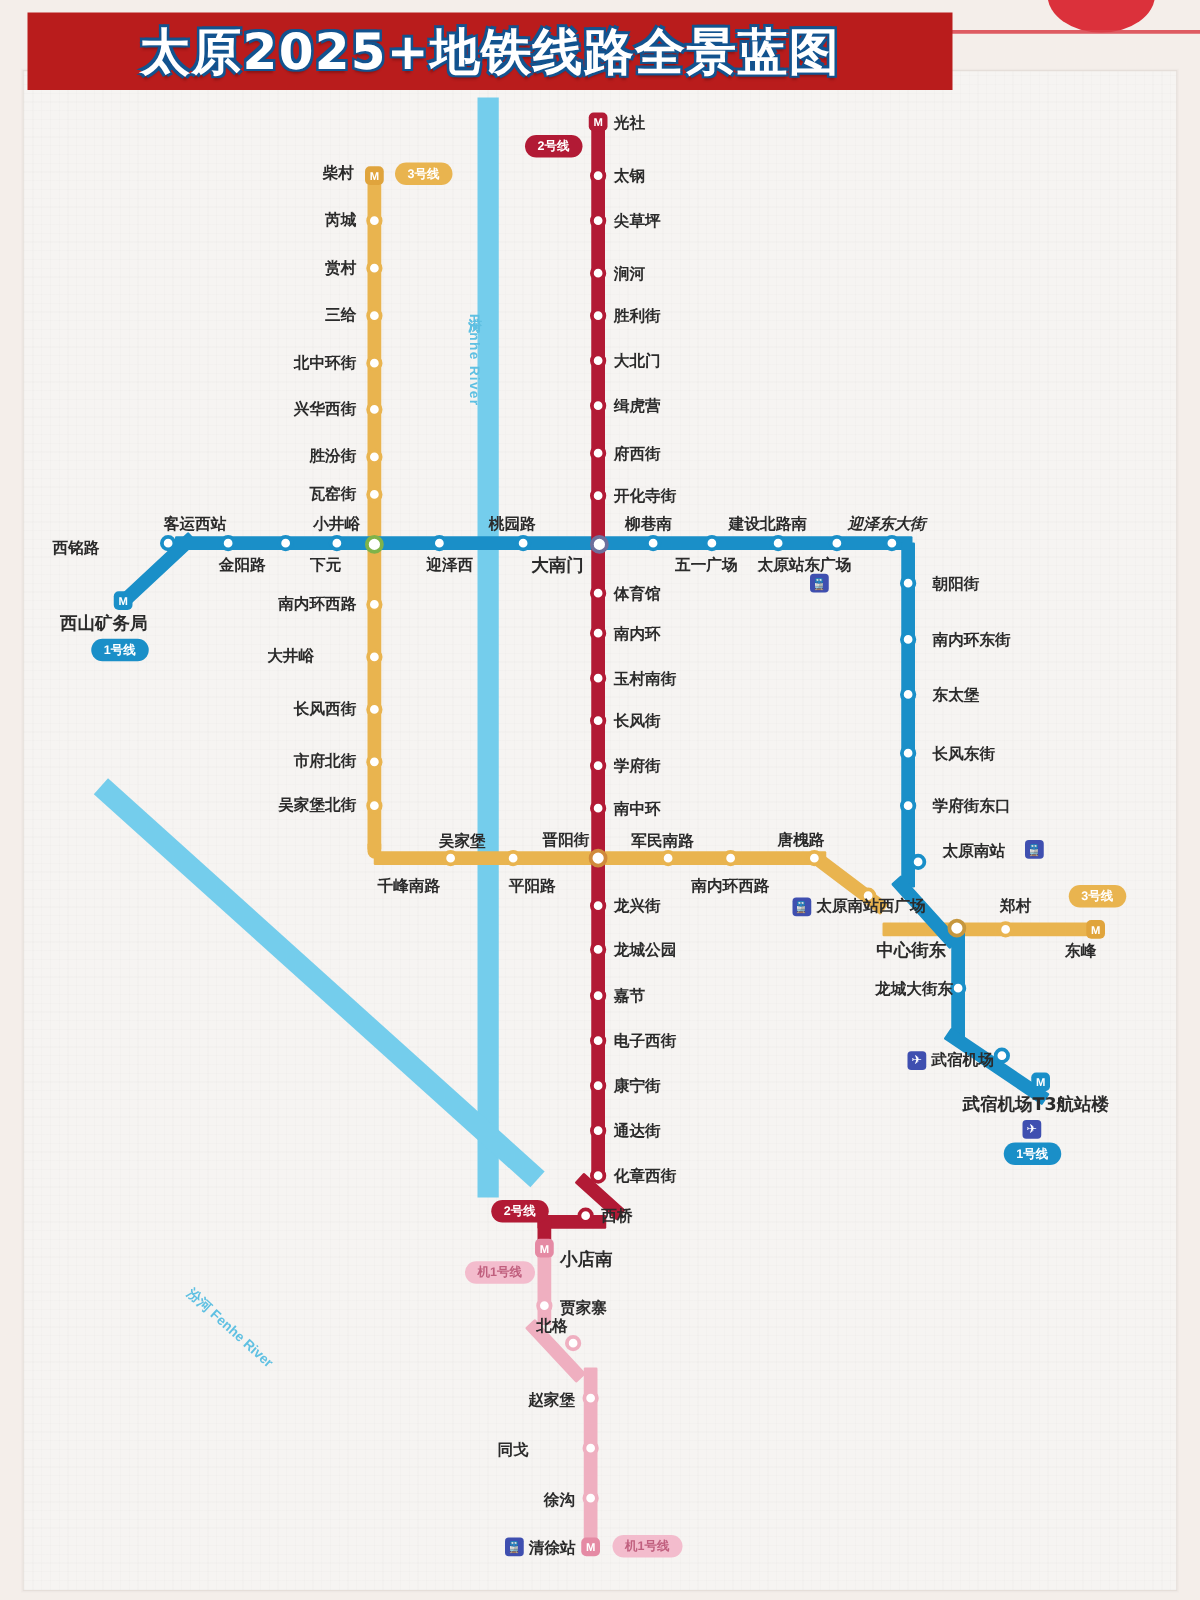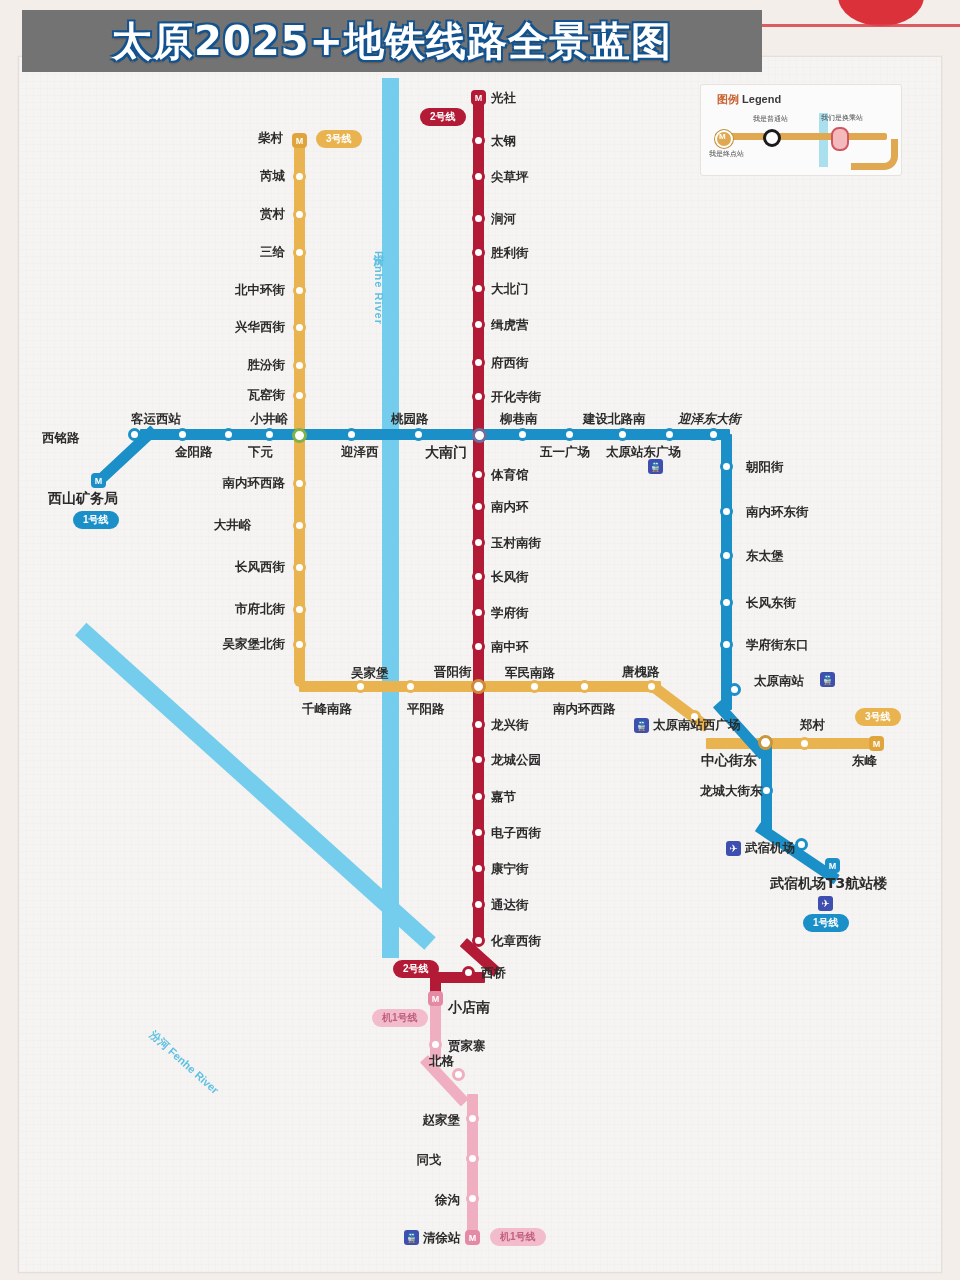--- a/index.html
+++ b/index.html
@@ -33,21 +33,21 @@
     background:#d8212b;border-radius:0 0 50% 50%;
     opacity:.92;
   }
   .corner-line{
     position:absolute;right:0;top:24px;width:220px;height:3px;background:#d9414a;opacity:.85;
   }
 
   
   .title-banner{
     position:absolute;left:22px;top:10px;width:740px;height:62px;
-    background:#737373;
+    background:#b91c1c;
     display:flex;align-items:center;justify-content:center;
     z-index:40;
   }
   .title-banner span{
     font-size:40px;font-weight:bold;color:#ffffff;letter-spacing:1px;
     font-family:"DejaVu Sans","Liberation Sans",sans-serif;
     text-shadow:
       -2px -2px 0 #12538f, 2px -2px 0 #12538f,
       -2px  2px 0 #12538f, 2px  2px 0 #12538f,
       0 3px 2px rgba(0,0,0,.25);
@@ -141,35 +141,20 @@
 
   <div class="corner-blob"></div>
   <div class="corner-line"></div>
 
   <div class="paper"></div>
 
   <div class="title-banner">
     <span>太原2025+地铁线路全景蓝图</span>
   </div>
 
-  <div class="legend">
-    <div class="legend-title">
-      <span class="cn">图例</span>
-      <span>Legend</span>
-    </div>
-    <div class="lg-river"></div>
-    <div class="lg-line"></div>
-    <div class="lg-line2"></div>
-    <div class="lg-term"></div>
-    <div class="lg-normal"></div>
-    <div class="lg-xfer"></div>
-    <div class="lg-lbl" style="left:8px;top:64px;">我是终点站</div>
-    <div class="lg-lbl" style="left:52px;top:29px;">我是普通站</div>
-    <div class="lg-lbl" style="left:120px;top:28px;">我们是换乘站</div>
-  </div>
 
   <div class="canvas">
 
     <div class="river-v"></div>
     <div class="river-diag"></div>
     <div class="river-lbl v">汾河 Fenhe River</div>
     <div class="river-lbl d">汾河 Fenhe River</div>
 
     <div class="seg l3" style="left:294px;top:142px;width:11px;height:538px;"></div>
 
@@ -428,21 +413,21 @@
     <div class="st lp" style="left:429px;top:1038px;"></div>
     <div class="lbl" style="left:448px;top:1038px;">贾家寨</div>
 
     <div class="st lp" style="left:452px;top:1068px;"></div>
     <div class="lbl" style="left:429px;top:1053px;">北格</div>
 
     <div class="st lp" style="left:466px;top:1112px;"></div>
     <div class="lbl l" style="left:398px;top:1112px;width:62px;text-align:right;">赵家堡</div>
 
     <div class="st lp" style="left:466px;top:1152px;"></div>
-    <div class="lbl l" style="left:398px;top:1152px;width:62px;text-align:center;">同戈</div>
+    <div class="lbl l" style="left:398px;top:1152px;width:62px;text-align:left;">同戈</div>
 
     <div class="st lp" style="left:466px;top:1192px;"></div>
     <div class="lbl l" style="left:398px;top:1192px;width:62px;text-align:right;">徐沟</div>
 
     <div class="term lp" style="left:465px;top:1230px;">M</div>
     <div class="railicon" style="left:404px;top:1230px;">🚆</div>
     <div class="lbl" style="left:423px;top:1230px;">清徐站</div>
     <div class="badge lp" style="left:490px;top:1228px;">机1号线</div>
 
   </div>

